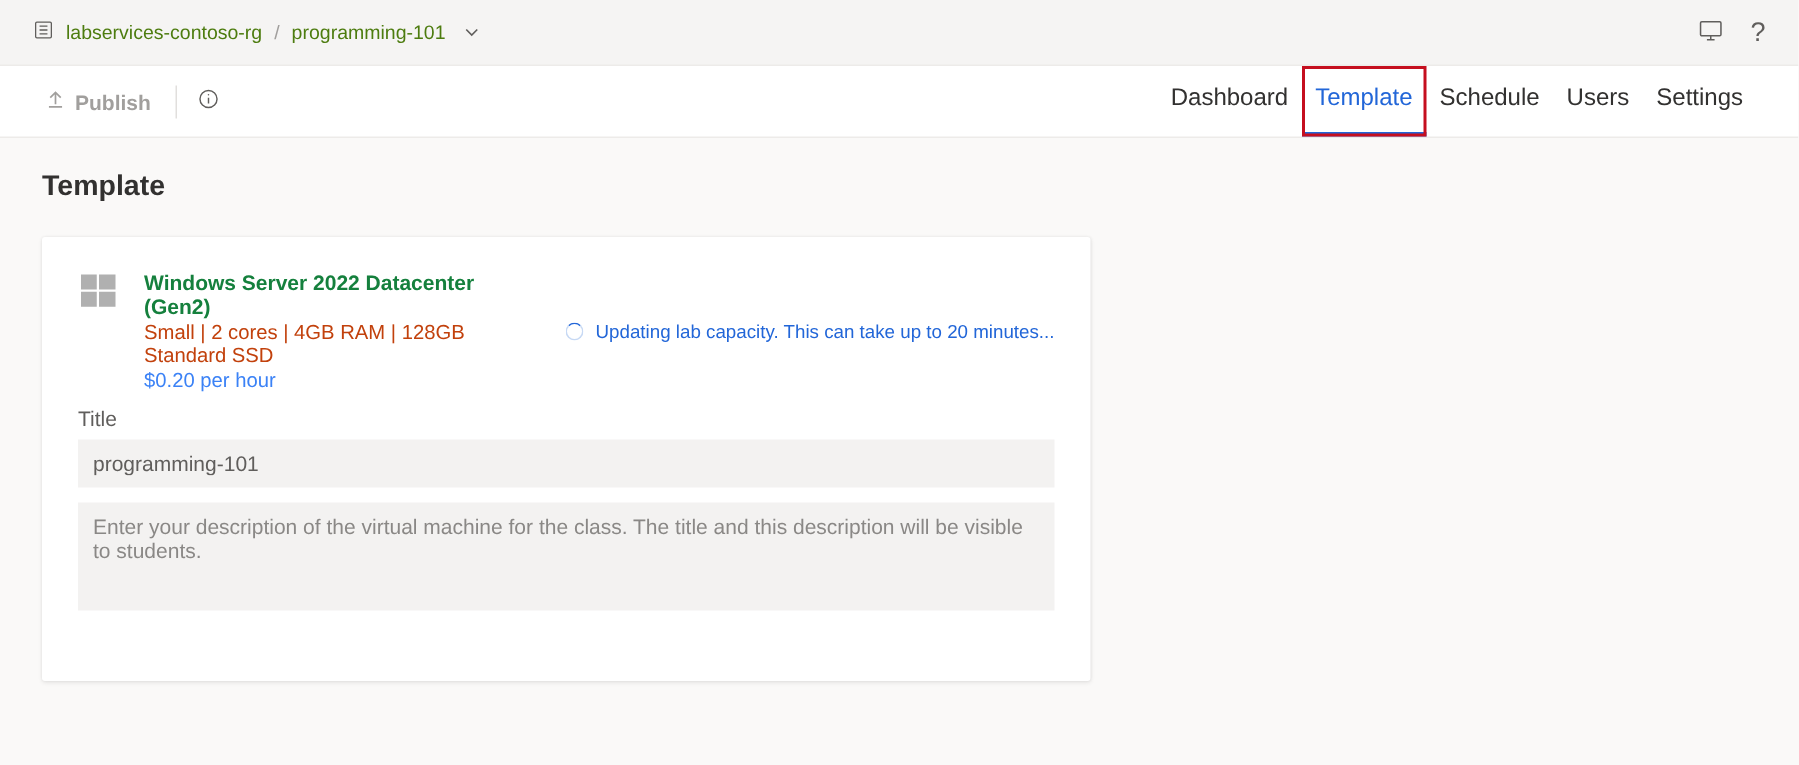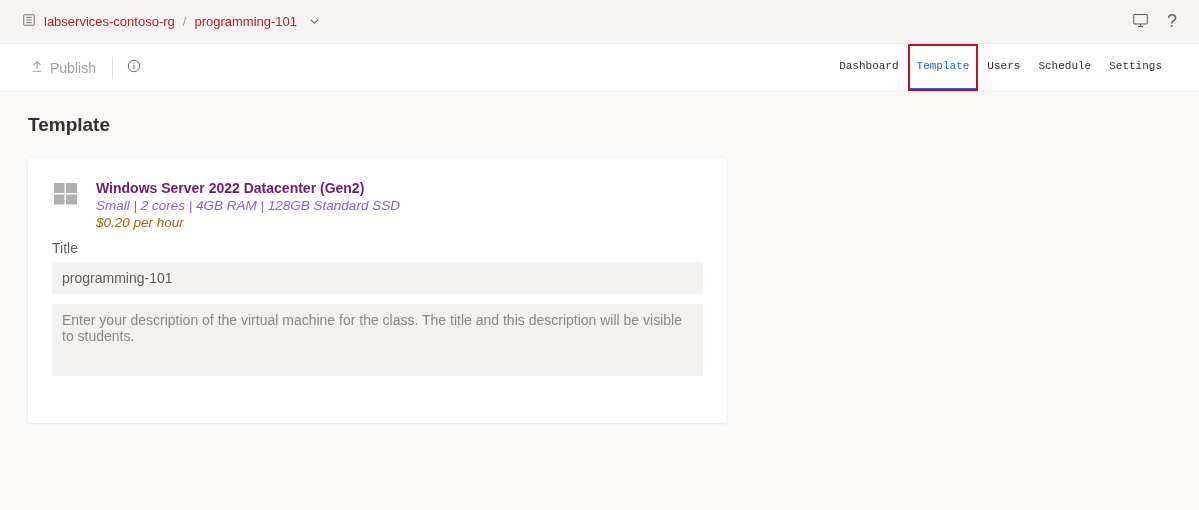--- a/index.html
+++ b/index.html
@@ -17,51 +17,51 @@
     .breadcrumb-bar {
       height: 44px;
       display: flex;
       align-items: center;
       justify-content: space-between;
       padding: 0 22px;
       background: #f5f4f3;
       border-bottom: 1px solid #edebe9;
     }
     .breadcrumb-left { display: flex; align-items: center; gap: 8px; color: #605e5c; }
-    .breadcrumb-text { color: #b91c1c; }
+    .breadcrumb-text { color: #4d7c0f; }
     .breadcrumb-sep { color: #a19f9d; }
     .breadcrumb-right { display: flex; align-items: center; gap: 18px; color: #605e5c; }
     .breadcrumb-chevron { display:inline-flex; margin-left:4px; }
 
     
     .toolbar {
       height: 48px;
       display: flex;
       align-items: center;
       justify-content: space-between;
       padding: 0 28px;
       background: #fff;
       border-bottom: 1px solid #edebe9;
     }
     .toolbar-left { display: flex; align-items: center; gap: 14px; }
     .publish-btn {
       display: flex; align-items: center; gap: 6px;
       color: #a19f9d; cursor: default; font-size: 14px;
-      background: none; border: none; padding: 0 2px;
+      background: none; border: none; padding: 0 2px; font-weight: bold;
     }
     .toolbar-divider { width:1px; height:22px; background:#e1dfdd; }
     .info-msg { display:flex; align-items:center; gap:6px; color:#323130; font-size:13px; }
 
     .tabs { display:flex; align-items:flex-end; gap:0; height:100%; }
     .tab {
       padding: 0 9px; height:100%;
       display:flex; align-items:center;
-      color:#323130; font-size:11px; cursor:pointer;
+      color:#323130; font-size:16px; cursor:pointer;
       border-bottom: 3px solid transparent;
-      background:none; border-top:none;border-left:none;border-right:none;font-family:Liberation Mono, monospace;
+      background:none; border-top:none;border-left:none;border-right:none;
     }
     .tab.active {
       color:#2266d8;
       border-bottom: 3px solid #2266d8;
     }
     .tab.highlighted {
       outline: 2px solid #c50f1f;
       outline-offset: -2px;
     }
 
@@ -76,23 +76,23 @@
       background:#fff;
       box-shadow: 0 1px 3px rgba(0,0,0,0.08), 0 0 2px rgba(0,0,0,0.06);
       border-radius:2px;
       width: 699px;
       padding: 22px 24px 44px 24px;
     }
 
     .vm-row { display:flex; gap:16px; }
     .vm-icon { width:28px; height:28px; flex:none; }
     .vm-info { flex:1; }
-    .vm-name { font-weight:600; color:#701a75; font-size:14px; }
-    .vm-spec { color:#8b5cf6; font-size:13.5px; margin-top:2px;font-style:italic; }
-    .vm-cost { color:#a16207; font-size:13.5px; margin-top:2px;font-style:italic; }
+    .vm-name { font-weight:600; color:#15803d; font-size:14px; }
+    .vm-spec { color:#c2410c; font-size:13.5px; margin-top:2px; }
+    .vm-cost { color:#3b82f6; font-size:13.5px; margin-top:2px; }
     .vm-status { display:flex; align-items:center; gap:8px; color:#2266d8; font-size:12.5px; }
 
     .spinner {
       width:12px; height:12px; border:1.5px solid #c7d9f4; border-top-color:#2266d8;
       border-radius:50%; animation: spin 1s linear infinite;
     }
     @keyframes spin { to { transform:rotate(360deg); } }
 
     .field-group { margin-top: 10px; }
     .field-label { color:#605e5c; font-size:14px; margin-bottom:6px; }
@@ -156,22 +156,22 @@
           <circle cx="8" cy="8" r="6.5"></circle>
           <line x1="8" y1="7" x2="8" y2="11.5"></line>
           <circle cx="8" cy="4.8" r="0.6" fill="#605e5c" stroke="none"></circle>
         </svg>
       </span>
     </div>
   </div>
   <div class="tabs">
     <button class="tab">Dashboard</button>
     <button class="tab active highlighted">Template</button>
+    <button class="tab">Schedule</button>
     <button class="tab">Users</button>
-    <button class="tab">Schedule</button>
     <button class="tab">Settings</button>
   </div>
 </div>
 
 <div class="content">
   <h1 class="page-title">Template</h1>
 
   <div class="card">
     <div class="vm-row">
       <div class="vm-icon">
@@ -180,20 +180,24 @@
           <rect x="14" y="3" width="11" height="10" fill="#b0b0b0"></rect>
           <rect x="2" y="14.5" width="10.5" height="10" fill="#b0b0b0"></rect>
           <rect x="14" y="14.5" width="11" height="10" fill="#b0b0b0"></rect>
         </svg>
       </div>
       <div class="vm-info">
         <div class="vm-name">Windows Server 2022 Datacenter (Gen2)</div>
         <div class="vm-spec">Small | 2 cores | 4GB RAM | 128GB Standard SSD</div>
         <div class="vm-cost">$0.20 per hour</div>
       </div>
+      <div class="vm-status">
+        <div class="spinner"></div>
+        <span>Updating lab capacity. This can take up to 20 minutes...</span>
+      </div>
     </div>
 
     <div class="field-group">
       <div class="field-label">Title</div>
       <input class="field-input" type="text" value="programming-101" style="">
     </div>
 
     <div class="field-group">
       <textarea class="field-textarea" placeholder="Enter your description of the virtual machine for the class. The title and this description will be visible to students." style=""></textarea>
     </div>

